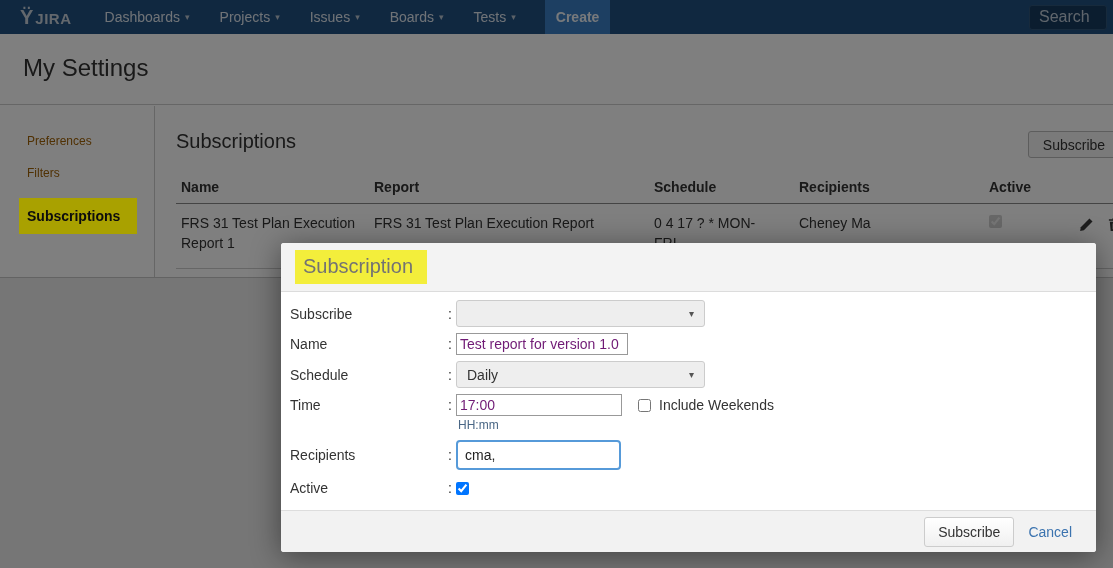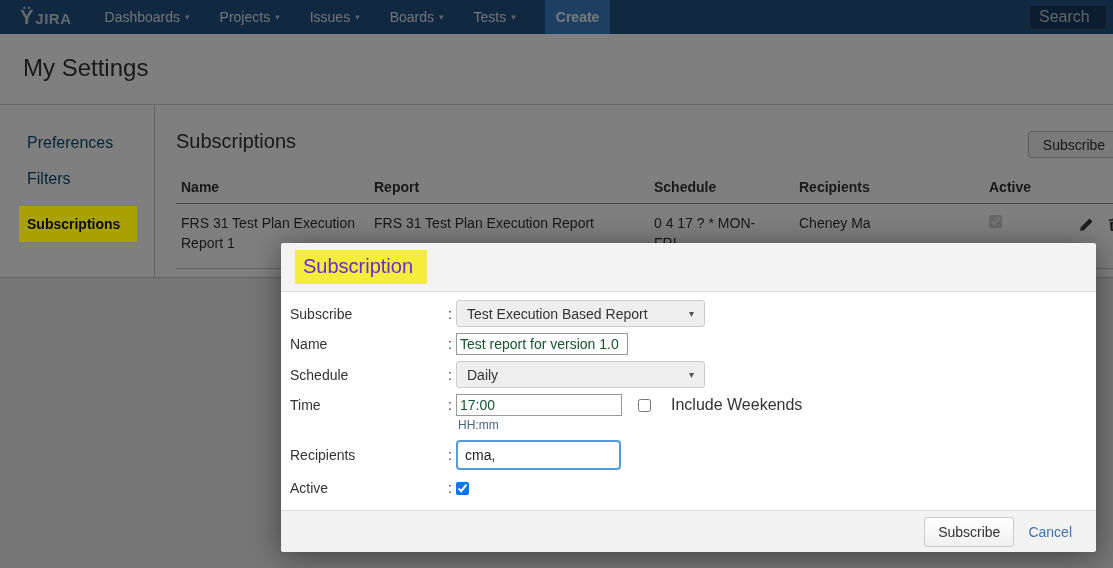--- a/index.html
+++ b/index.html
@@ -25,21 +25,21 @@
   .page-header { position:absolute; left:0; top:34px; width:1113px; height:71px; background:#fff;
                  border-bottom:1px solid #ccc; }
   .page-title { font-size:24px; color:#333; margin:20px 0 0 23px; font-weight:normal; }
 
   
   .band { position:absolute; left:0; top:106px; width:1113px; height:172px; background:#fff;
           border-bottom:1px solid #c6c6c6; display:flex; }
   .below-band { position:absolute; left:0; top:278px; width:1113px; height:290px; background:#ededed; }
 
   .sidebar { width:155px; border-right:1px solid #ccc; padding-top:28px; flex-shrink:0; }
-  .side-link { display:block; color:#0c4a6e; font-size:16px; margin:0 0 18px 27px; cursor:pointer; text-decoration:none; }
+  .side-link { display:block; color:#a16207; font-size:12px; margin:0 0 18px 27px; cursor:pointer; text-decoration:none; }
   .side-active { position:relative; z-index:15; display:block; width:118px; margin-left:19px;
                  background:#a9a100; color:#0d0d0d; font-weight:bold; font-size:14px;
                  padding:10px 8px; cursor:pointer; }
 
   .main { flex:1; position:relative; padding:24px 0 0 21px; }
   .main-heading { font-size:20px; color:#333; font-weight:normal; }
   .top-subscribe-btn { position:absolute; top:25px; right:-7px; width:92px; height:27px;
                        background:#f5f5f5; border:1px solid #bbb; border-radius:3px;
                        font-size:14px; color:#333; cursor:pointer; }
 
@@ -55,34 +55,34 @@
   .row-icons svg { width:15px; height:15px; fill:#3a3a3a; cursor:pointer; margin-left:9px; vertical-align:middle; }
 
   
   .overlay { position:absolute; inset:0; background:rgba(0,0,0,0.5); z-index:10; }
 
   
   .modal { position:absolute; left:281px; top:243px; width:815px; height:309px; background:#fff;
            z-index:20; border-radius:3px; box-shadow:0 4px 30px rgba(0,0,0,0.45); }
   .modal-header { height:49px; background:#f3f3f3; border-bottom:1px solid #dcdcdc;
                   border-radius:3px 3px 0 0; display:flex; align-items:center; padding-left:14px; }
-  .modal-title { font-size:20px; color:#6d28d9; background:#f3ee3b; padding:5px 14px 6px 8px; }
+  .modal-title { font-size:20px; color:#737373; background:#f3ee3b; padding:5px 14px 6px 8px; }
   .modal-body { padding:8px 0 0 9px; }
   .frow { display:flex; align-items:center; margin-bottom:6px; }
   .flabel { width:158px; font-size:14px; color:#333; flex-shrink:0; }
   .fcolon { width:8px; font-size:14px; color:#333; }
   .sel { width:249px; height:27px; background:#eee; border:1px solid #ccc; border-radius:3px;
          display:flex; align-items:center; padding:0 10px; font-size:14px; color:#333; cursor:pointer; }
   .sel-caret { margin-left:auto; font-size:10px; color:#555; }
-  .txt { height:22px; border:1px solid #999; font-size:14px; color:#14532d; padding:1px 3px;
+  .txt { height:22px; border:1px solid #999; font-size:14px; color:#701a75; padding:1px 3px;
          font-family:"Liberation Sans",sans-serif; }
   .name-input { width:172px; }
   .time-input { width:166px; }
   .cb-weekends { margin-left:16px; }
-  .cb-label { font-size:16px; color:#333; margin-left:20px; }
+  .cb-label { font-size:14px; color:#333; margin-left:8px; }
   .hint-row { margin:2px 8px 8px 168px; font-size:12px; color:#4a6785; }
   .recip-input { width:165px; height:30px; border:2px solid #569ad9; border-radius:4px;
                  font-size:14px; color:#222; padding:0 7px; outline:none;
                  font-family:"Liberation Sans",sans-serif; }
   .active-row { margin-top:10px; }
   .modal-footer { position:absolute; left:0; bottom:0; width:100%; height:42px; background:#f2f2f2;
                   border-top:1px solid #ddd; border-radius:0 0 3px 3px;
                   display:flex; align-items:center; justify-content:flex-end; padding-right:24px; }
   .footer-subscribe { background:linear-gradient(#fff,#f0f0f0); border:1px solid #ccc; border-radius:3px;
                       font-size:14px; color:#333; padding:6px 13px; cursor:pointer; }
@@ -180,21 +180,20 @@
   <div class="modal-header">
     <span class="modal-title">Subscription</span>
   </div>
 
   <div class="modal-body">
 
     <div class="frow">
       <span class="flabel">Subscribe</span>
       <span class="fcolon">:</span>
       <div class="sel">
-        <span>Test Execution Based Report</span>
         <span class="sel-caret">▾</span>
       </div>
     </div>
 
     <div class="frow">
       <span class="flabel">Name</span>
       <span class="fcolon">:</span>
       <input class="txt name-input" type="text" value="Test report for version 1.0" style="">
     </div>
 

